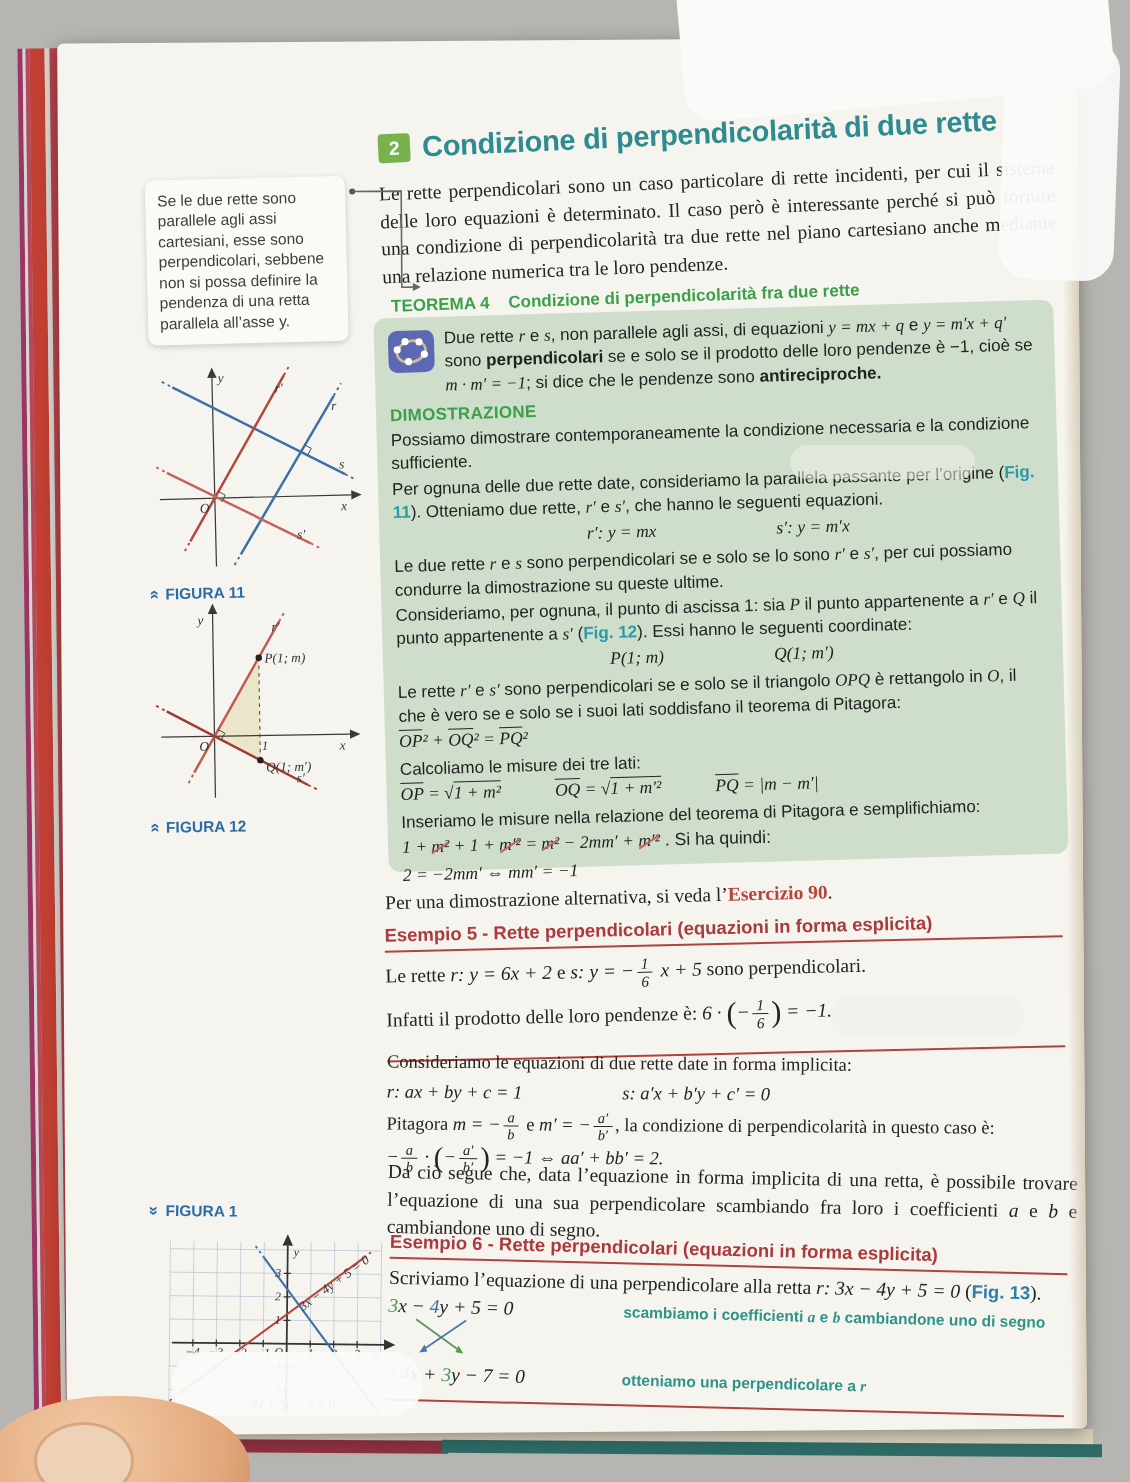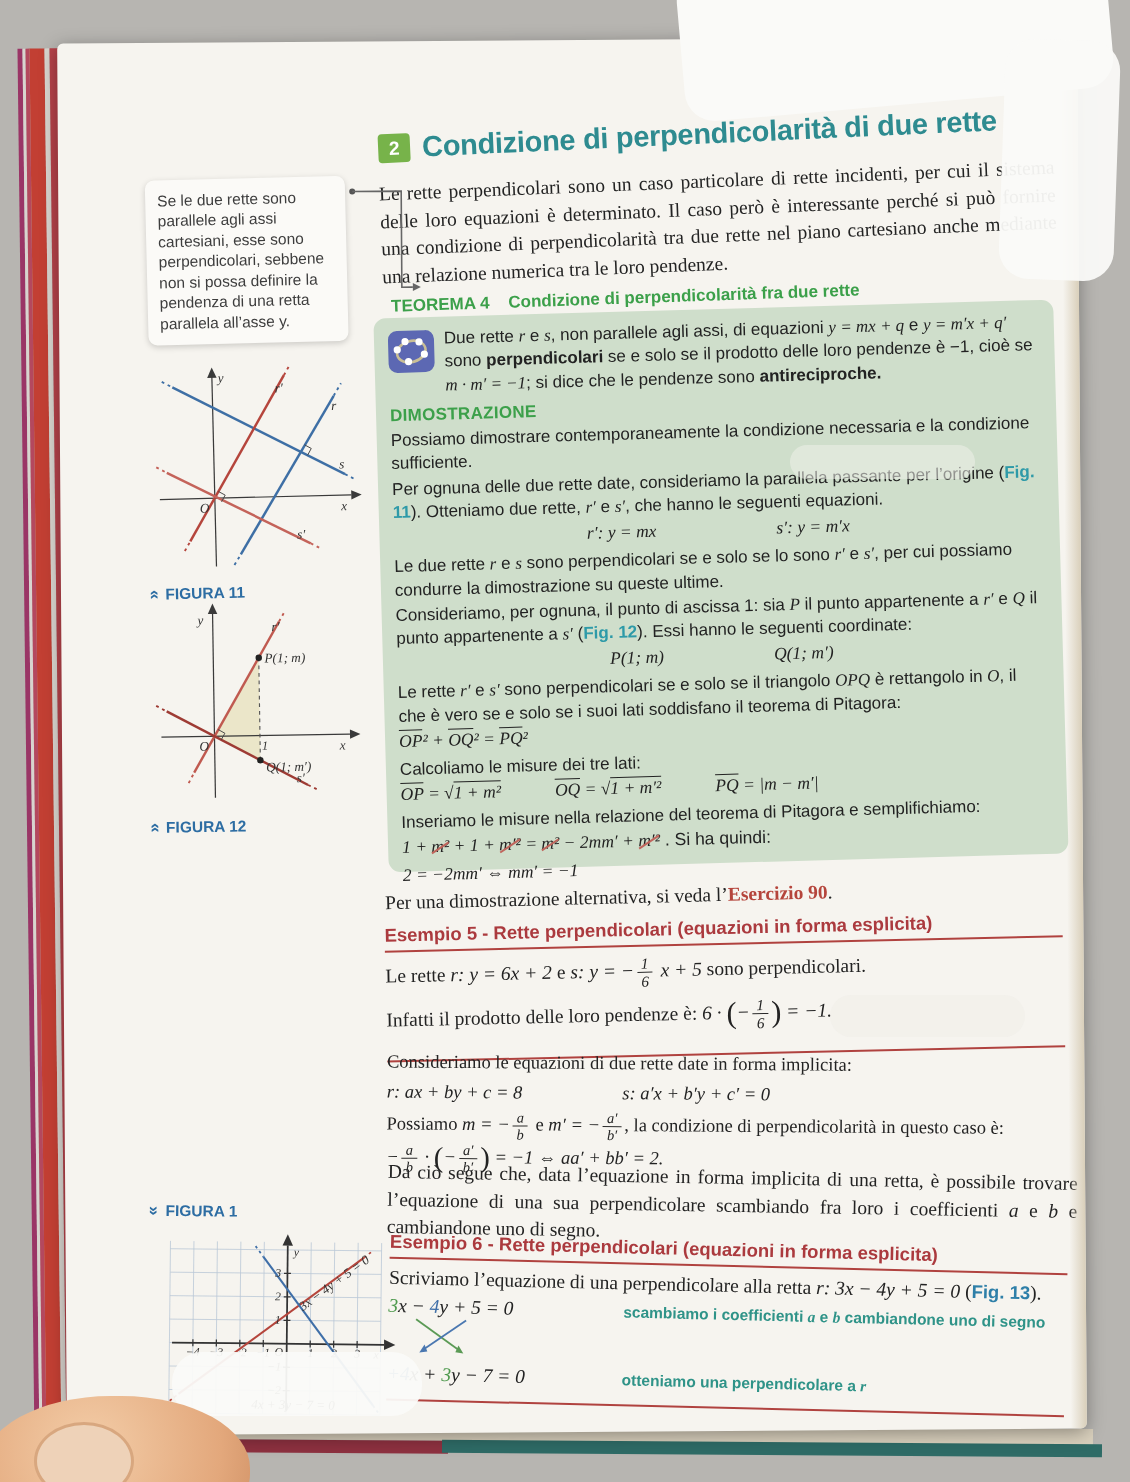--- a/index.html
+++ b/index.html
@@ -274,24 +274,24 @@
           </span><span class="i"> x + 5</span><span> sono perpendicolari.</span></p>
     <p class="ln serif"><span>Infatti il prodotto delle loro pendenze è: </span><span class="i">6 · </span><span class="bigp">(</span><span class="i">−</span><span class="frac">
             <span class="num">1</span>
             <span class="den">6</span>
           </span><span class="bigp">)</span><span class="i"> = −1.</span></p>
   </div>
 
   <div class="implicit serif">
     <p>Consideriamo le equazioni di due rette date in forma implicita:</p>
     <div class="eqrow">
-      <span><span class="i">r: ax + by + c = 8</span></span>
+      <span><span class="i">r: ax + by + c = 1</span></span>
       <span><span class="i">s: a′x + b′y + c′ = 0</span></span>
     </div>
-    <p><span>Possiamo </span><span class="i">m = −</span><span class="frac">
+    <p><span>Pitagora </span><span class="i">m = −</span><span class="frac">
             <span class="num">a</span>
             <span class="den">b</span>
           </span><span> e </span><span class="i">m′ = −</span><span class="frac">
             <span class="num">a′</span>
             <span class="den">b′</span>
           </span><span>, la condizione di perpendicolarità in questo caso è:</span></p>
     <p><span class="i">−</span><span class="frac">
             <span class="num">a</span>
             <span class="den">b</span>
           </span><span class="i"> · </span><span class="bigp">(</span><span class="i">−</span><span class="frac">

